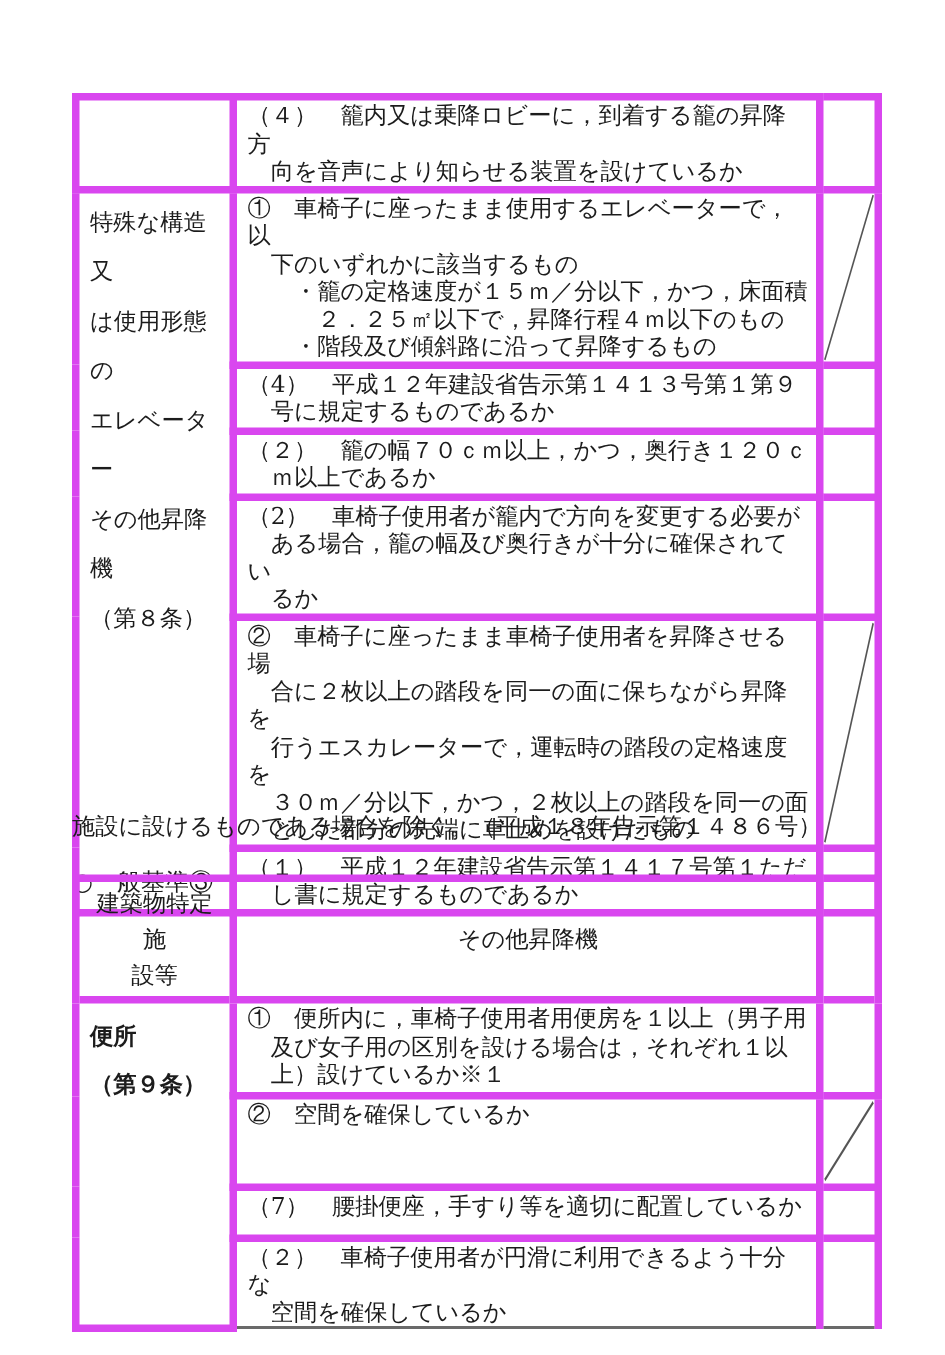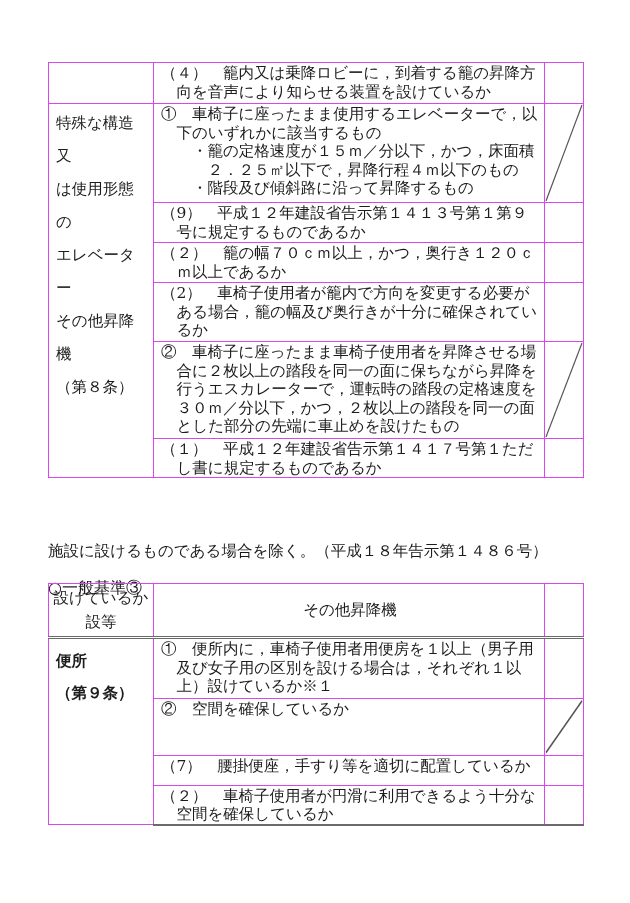--- a/index.html
+++ b/index.html
@@ -5,21 +5,21 @@
   html,body{margin:0;padding:0;}
   body{
     width:630px;height:903px;position:relative;overflow:hidden;
     background:#ffffff;color:#1c1c1c;
     font-family:"DejaVu Serif","Liberation Serif",serif;
   }
   .doc-table{
     border-collapse:collapse;table-layout:fixed;position:absolute;
   }
   .doc-table td{
-    border:1px solid #d946ef;
+    border:5px solid #d946ef;
     vertical-align:top;
     font-size:15.5px;line-height:18.5px;
     padding:1px 5px 0 7px;
     white-space:pre-wrap;
     overflow:hidden;
   }
   .col-facility{width:105px;}
   .col-item{width:391px;}
   .col-check{width:39px;}
   td.facility-cell{line-height:33px;padding-top:3px;}
@@ -71,21 +71,21 @@
 　　・籠の定格速度が１５ｍ／分以下，かつ，床面積
 　　　２．２５㎡以下で，昇降行程４ｍ以下のもの
 　　・階段及び傾斜路に沿って昇降するもの</td>
     <td class="check-cell">
       <svg viewBox="0 0 39 97" preserveAspectRatio="none">
             <line x1="1" y1="96" x2="38" y2="1" stroke="#555" stroke-width="1.2"></line>
           </svg>
     </td>
   </tr>
   <tr>
-    <td style="height:38px">（9）　平成１２年建設省告示第１４１３号第１第９
+    <td style="height:38px">（4）　平成１２年建設省告示第１４１３号第１第９
 　号に規定するものであるか</td>
     <td class="check-cell"></td>
   </tr>
   <tr>
     <td style="height:38px">（２）　籠の幅７０ｃｍ以上，かつ，奥行き１２０ｃ
 　ｍ以上であるか</td>
     <td class="check-cell"></td>
   </tr>
   <tr>
     <td style="height:57px">（2）　車椅子使用者が籠内で方向を変更する必要が
@@ -120,21 +120,21 @@
 <div class="section-heading">○一般基準③</div>
 
 <table id="table2" class="doc-table">
   <colgroup>
       <col class="col-facility">
       <col class="col-item">
       <col class="col-check">
     </colgroup>
   <tbody>
       <tr class="hdr">
-    <td class="facility-hdr" style="height:47px">設けているか
+    <td class="facility-hdr" style="height:47px">建築物特定施
 設等</td>
     <td>その他昇降機</td>
     <td class="check-cell"></td>
   </tr>
   <tr>
     <td class="facility-cell-2" rowspan="4">便所
 （第９条）</td>
     <td style="height:58px">①　便所内に，車椅子使用者用便房を１以上（男子用
 　及び女子用の区別を設ける場合は，それぞれ１以
 　上）設けているか※１</td>

